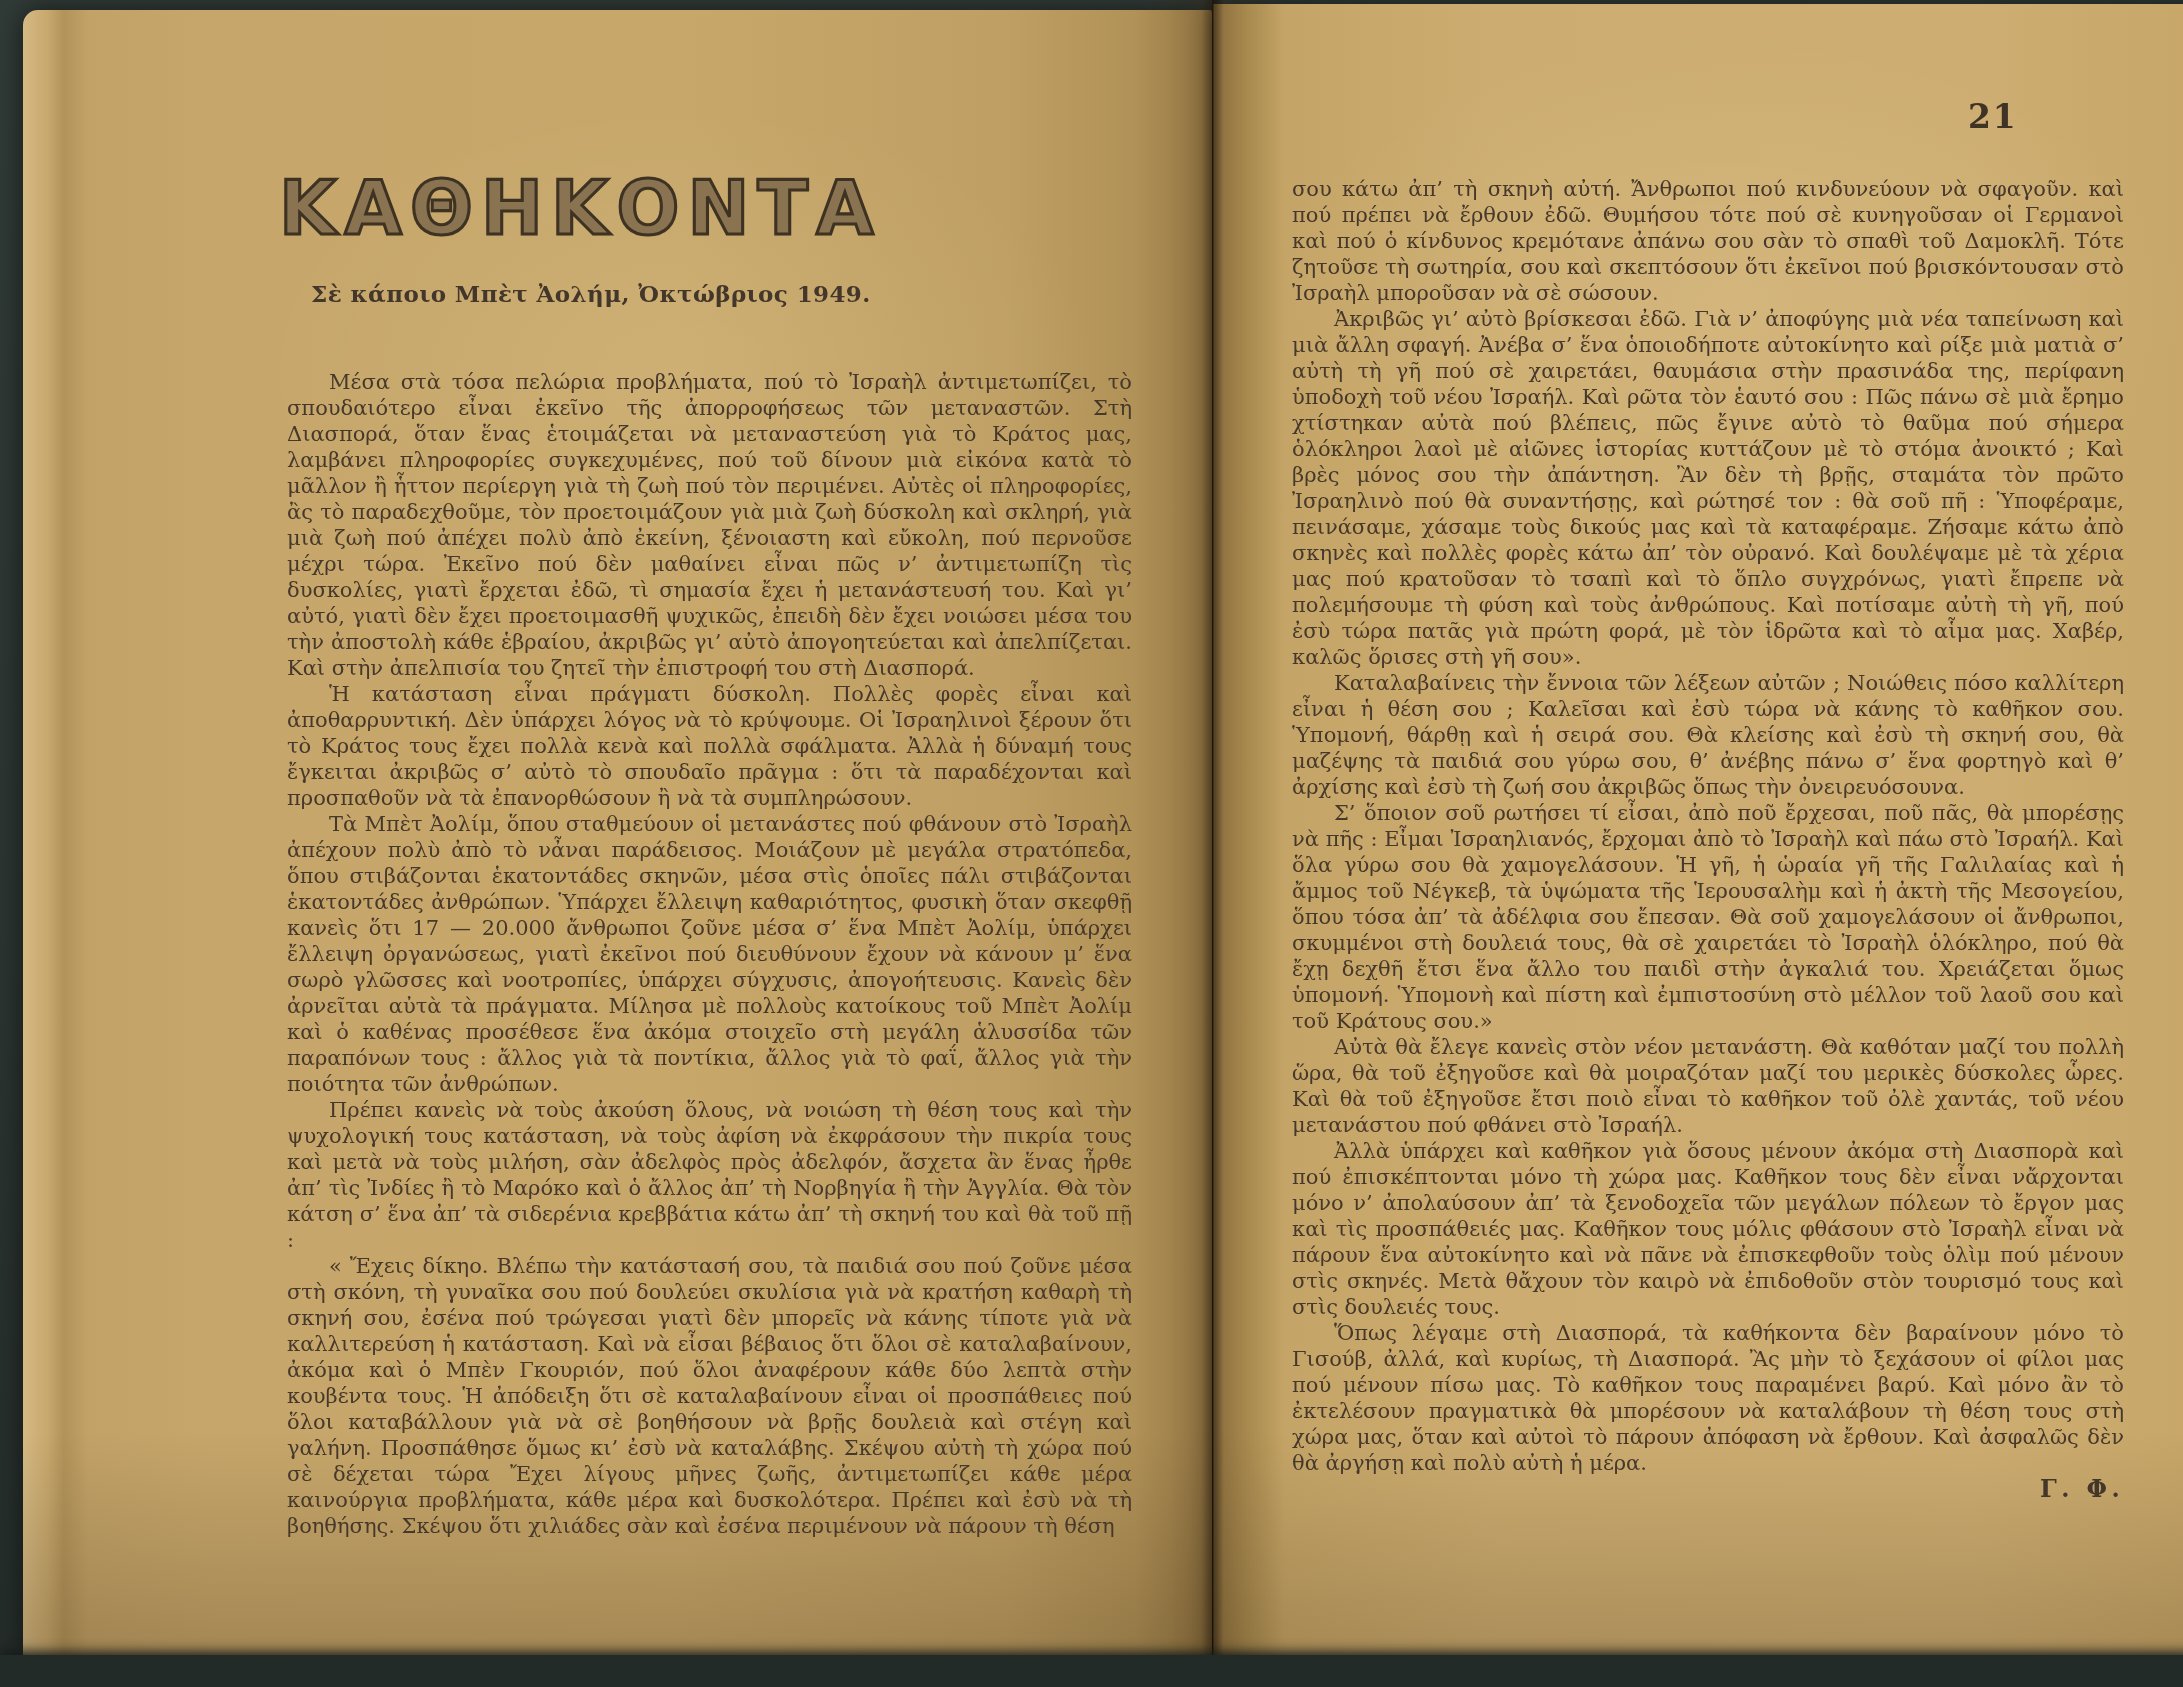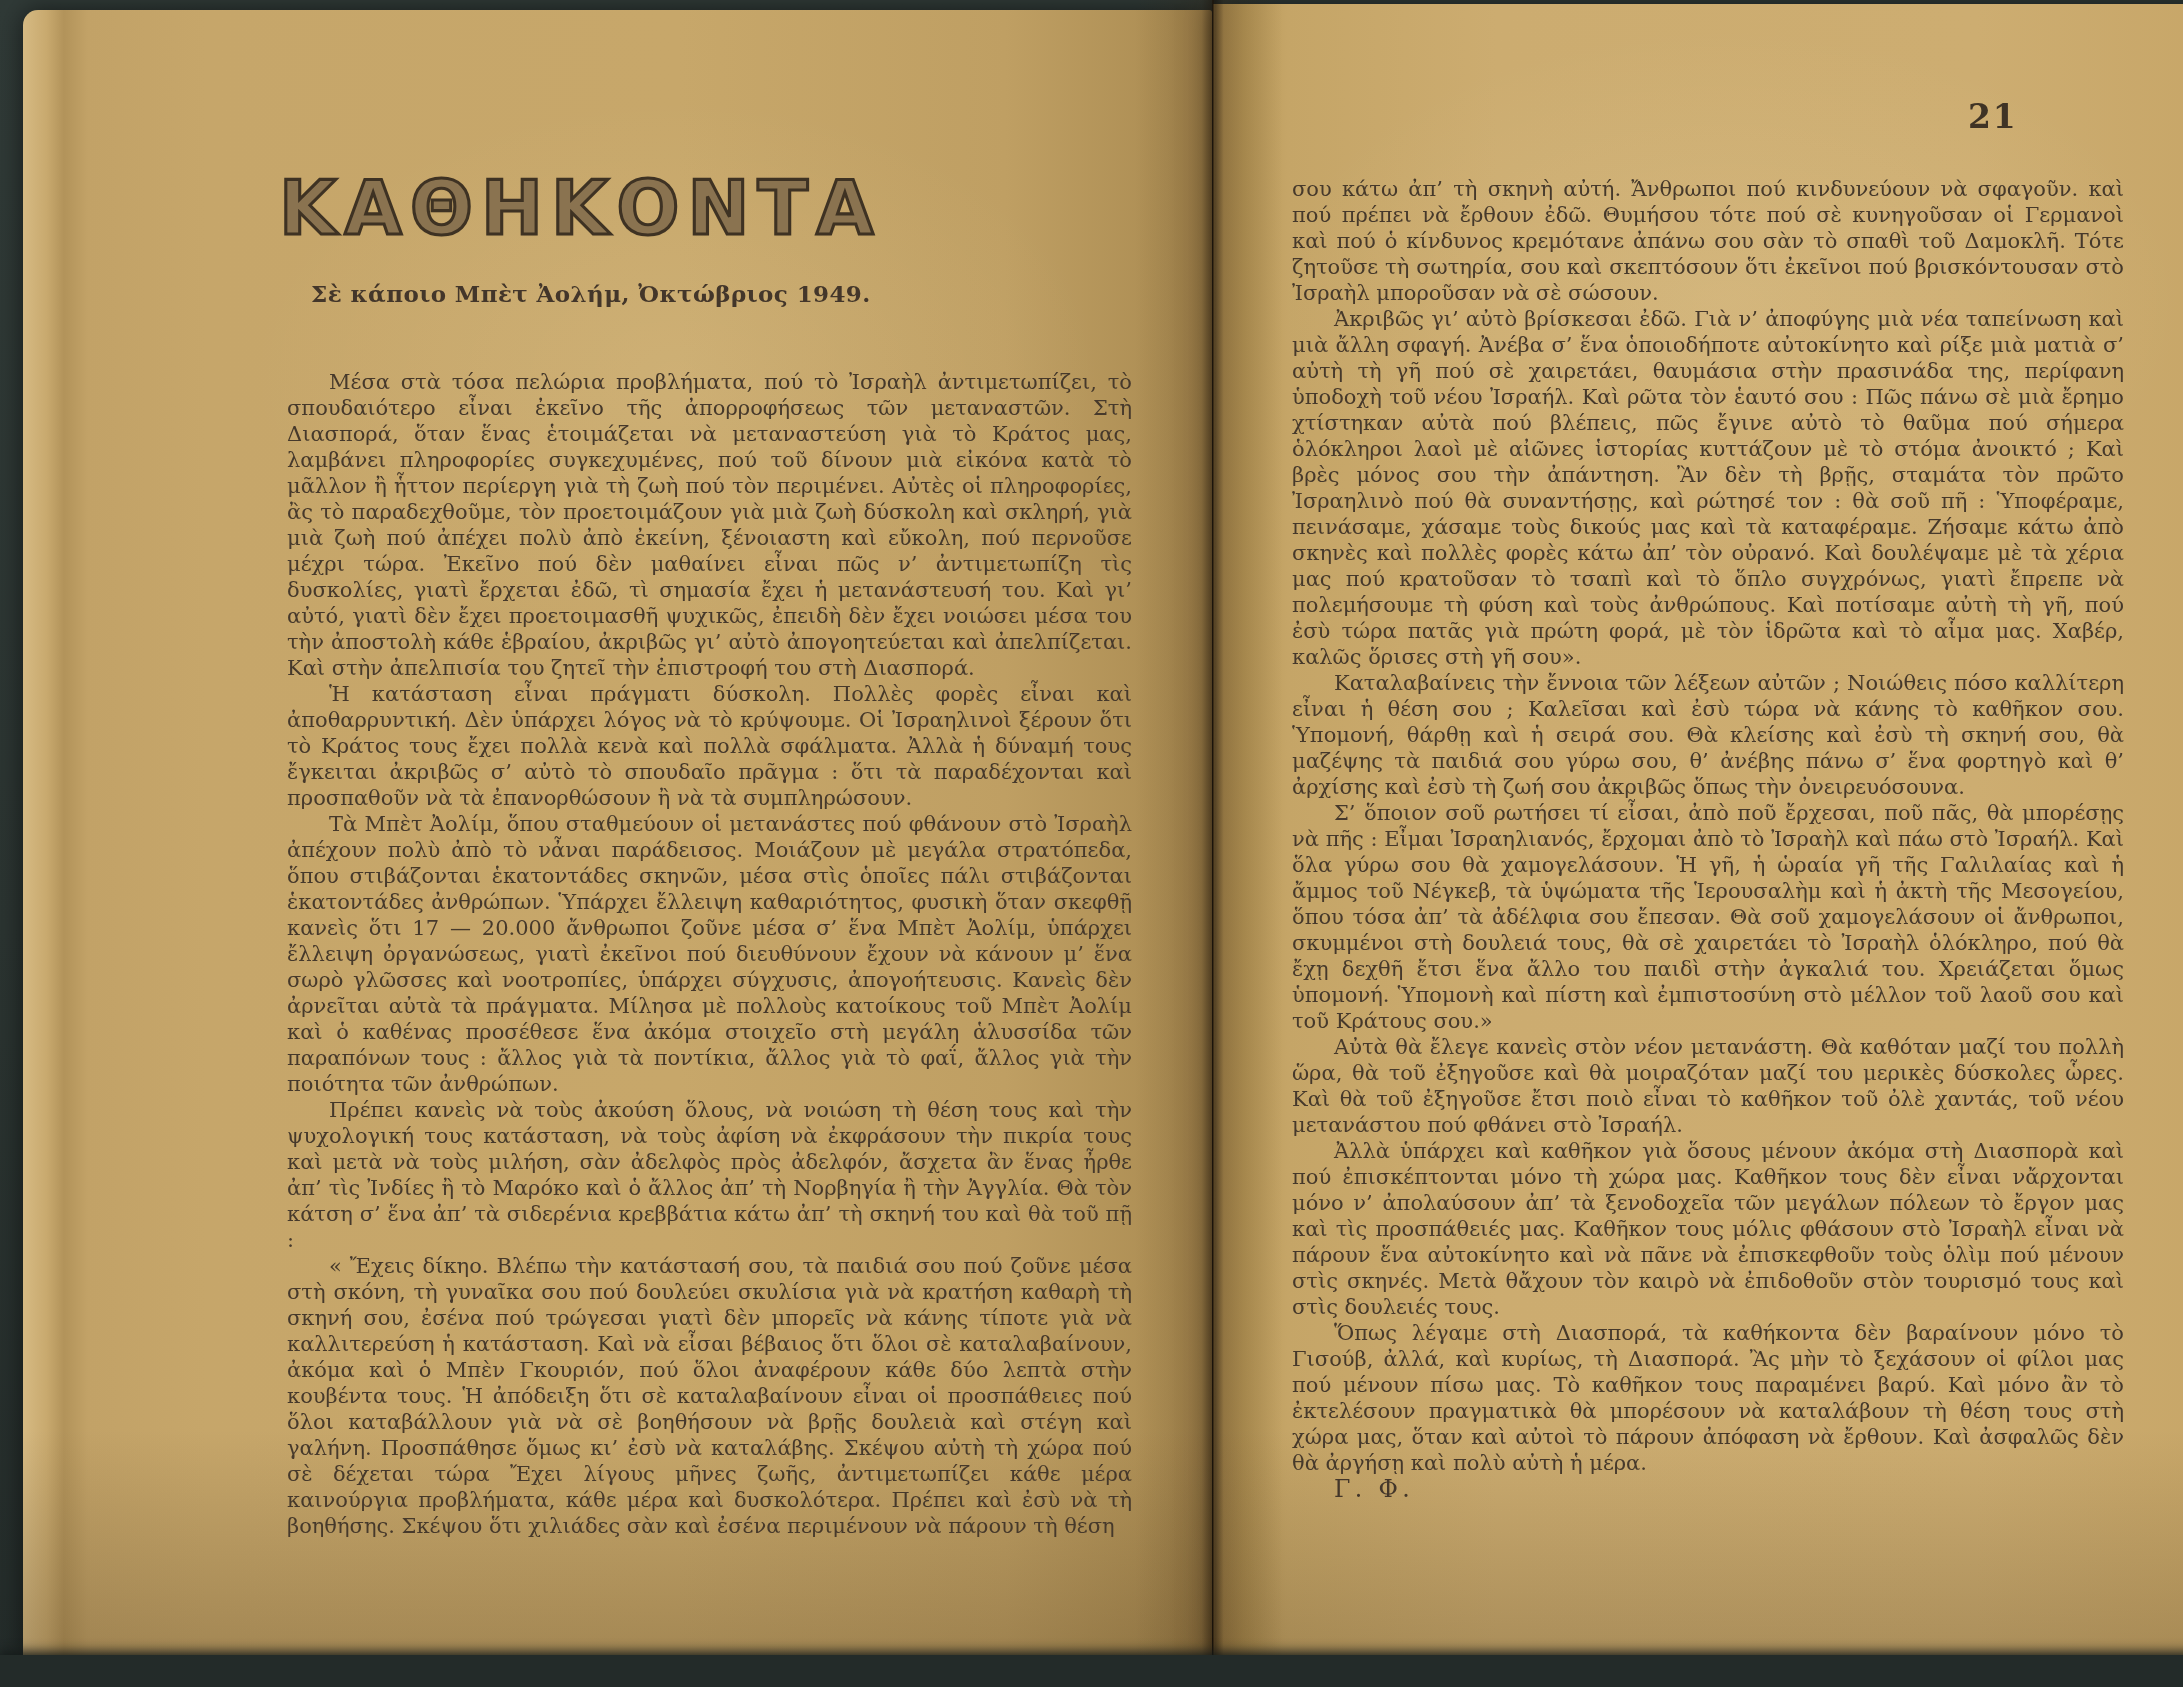--- a/index.html
+++ b/index.html
@@ -61,22 +61,22 @@
   .textcol{position:absolute;font-size:21px;line-height:26px;text-align:justify;color:#46392b;}
   .textcol p{margin:0;text-indent:42px;}
   .textcol p.no-indent{text-indent:0;}
   .left-body{left:279px;top:369px;width:845px;margin-left:8px;}
   .right-body{left:1292px;top:176px;width:832px;}
   .page-number{
     position:absolute;left:1968px;top:97px;margin:0;
     font-size:33px;font-weight:700;color:#3f3325;letter-spacing:1.7px;
   }
   .signature{
-    margin:28px 52px 0 0;
-    font-size:23.6px;font-weight:400;letter-spacing:4.4px;color:#43362a;
+    margin:28px 52px 0 0;text-align:right;
+    font-size:23.6px;font-weight:700;letter-spacing:4.4px;color:#43362a;
     text-indent:0;
   }
 </style>
 </head>
 <body>
 
 <div class="scene">
 
   <div class="page page-left"></div>
 

